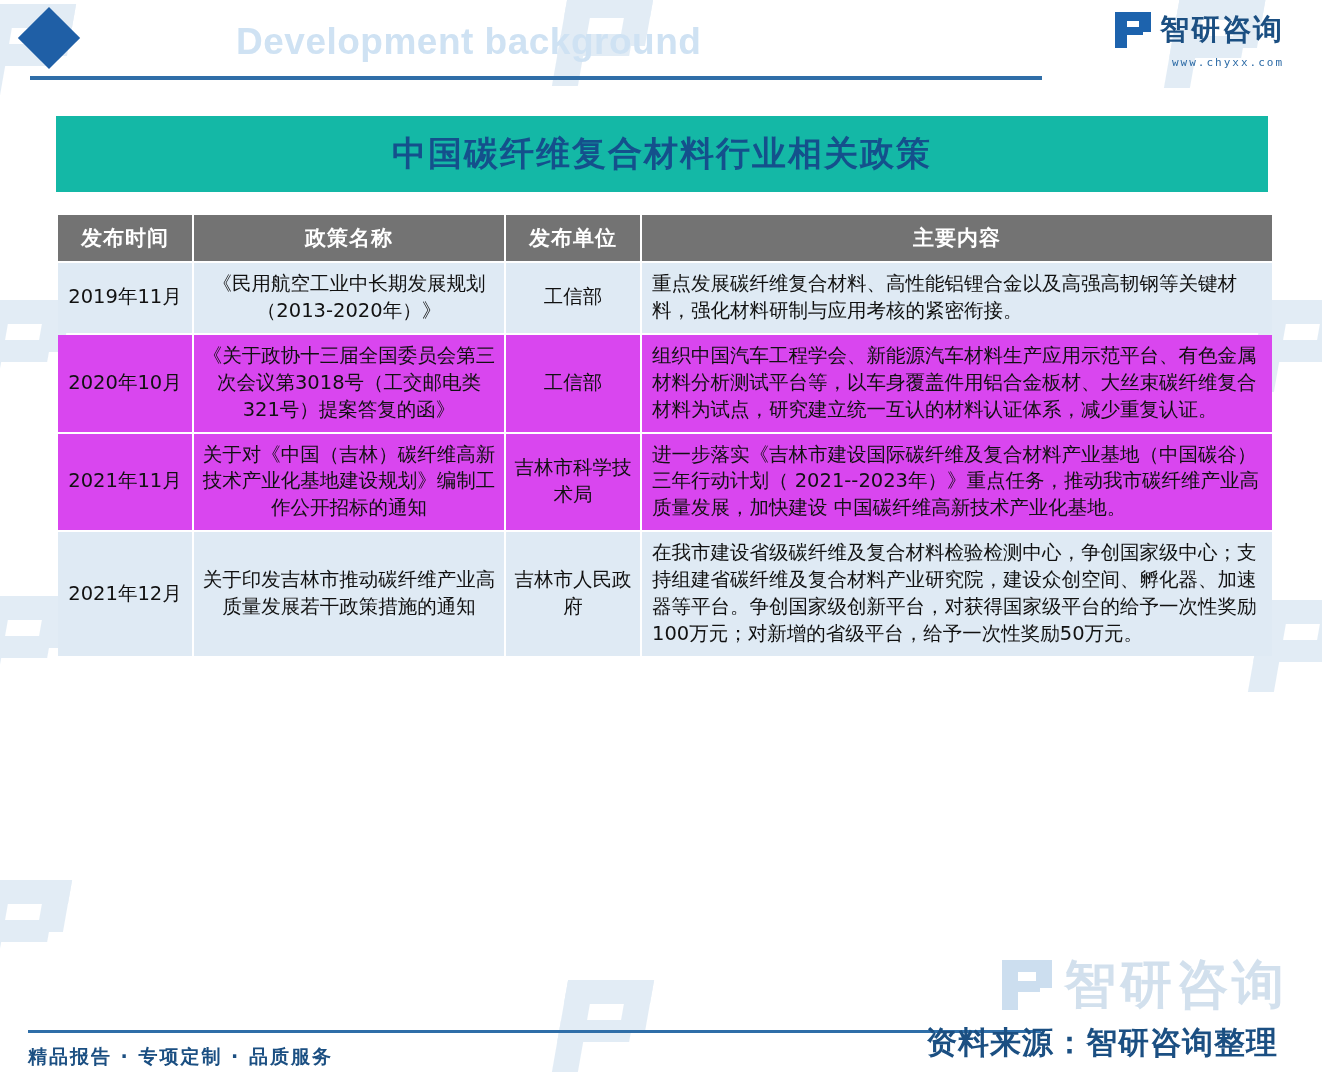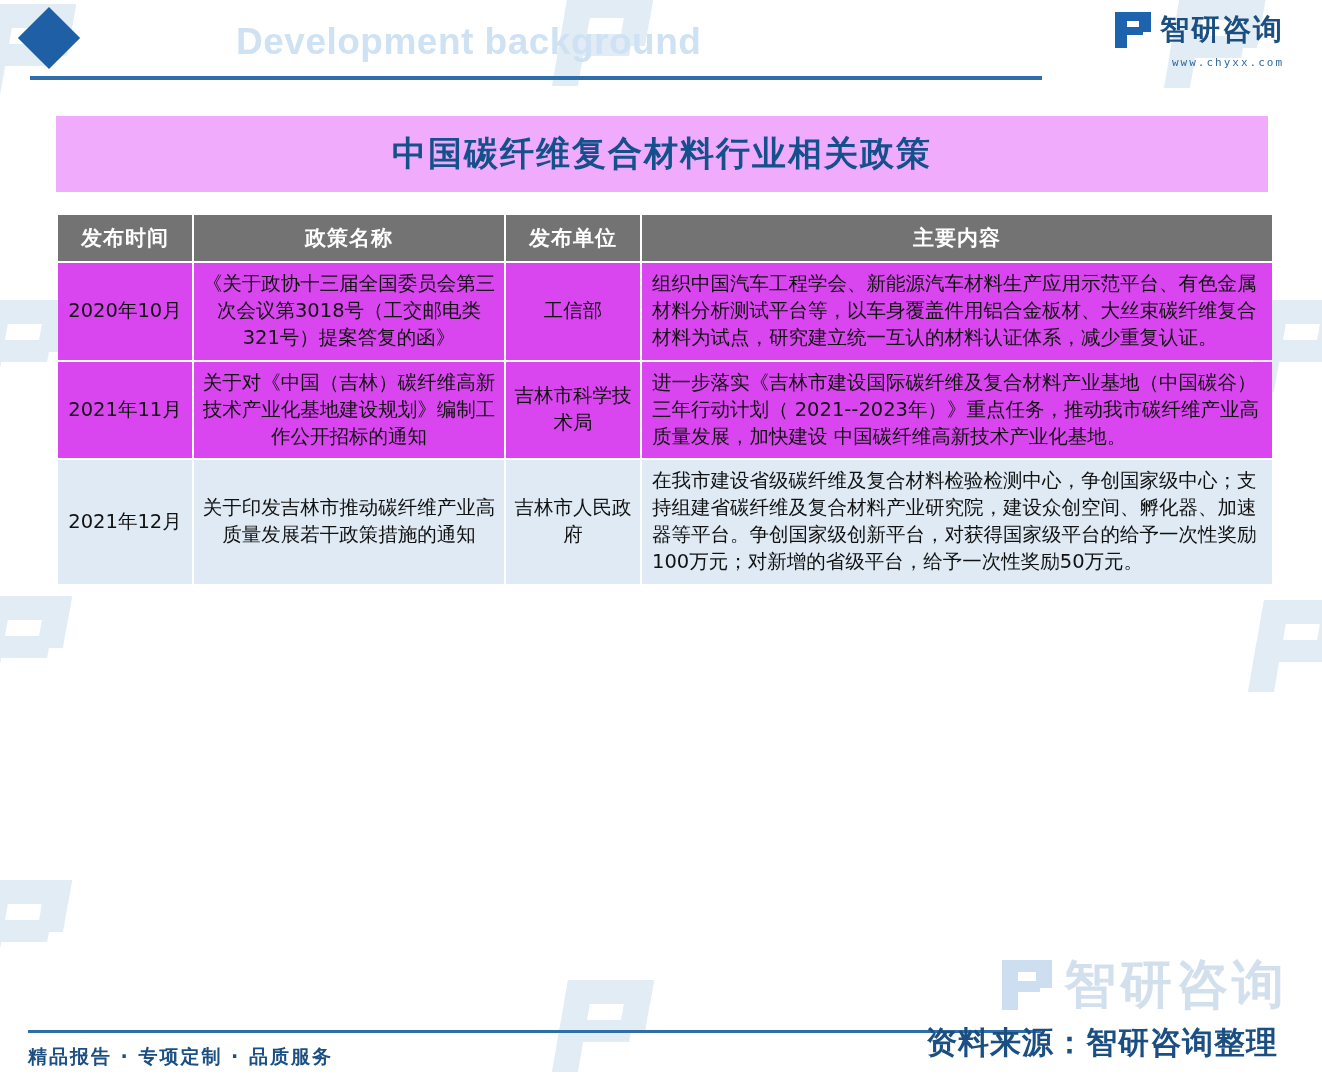--- a/index.html
+++ b/index.html
@@ -69,21 +69,21 @@
     font-family:"DejaVu Sans","Liberation Sans",sans-serif;letter-spacing:2px;
   }
   .brand-url{
     margin-top:6px;font-size:11px;color:#2d6ba6;letter-spacing:2px;
     font-family:"DejaVu Sans Mono","Liberation Mono",monospace;
   }
 
   
   .banner{
     position:absolute;left:56px;top:116px;width:1212px;height:76px;
-    background:#f0abfc;z-index:2;
+    background:#14b8a6;z-index:2;
     display:flex;align-items:center;justify-content:center;
   }
   .banner-text{
     font-size:34px;font-weight:bold;color:#14508c;
     font-family:"DejaVu Sans","Liberation Sans",sans-serif;
     letter-spacing:2px;
   }
 
   
   .tbl-wrap{position:absolute;left:56px;top:213px;width:1212px;z-index:2;}
@@ -185,20 +185,26 @@
       </colgroup>
     <thead>
       <tr>
         <th>发布时间</th>
         <th>政策名称</th>
         <th>发布单位</th>
         <th>主要内容</th>
       </tr>
     </thead>
     <tbody>
+      <tr class="odd">
+        <td class="c-date">2019年11月</td>
+        <td class="c-name">《民用航空工业中长期发展规划（2013-2020年）》</td>
+        <td class="c-org">工信部</td>
+        <td class="c-body">重点发展碳纤维复合材料、高性能铝锂合金以及高强高韧钢等关键材料，强化材料研制与应用考核的紧密衔接。</td>
+      </tr>
       <tr class="even">
         <td class="c-date">2020年10月</td>
         <td class="c-name">《关于政协十三届全国委员会第三次会议第3018号（工交邮电类321号）提案答复的函》</td>
         <td class="c-org">工信部</td>
         <td class="c-body">组织中国汽车工程学会、新能源汽车材料生产应用示范平台、有色金属材料分析测试平台等，以车身覆盖件用铝合金板材、大丝束碳纤维复合材料为试点，研究建立统一互认的材料认证体系，减少重复认证。</td>
       </tr>
       <tr class="even">
         <td class="c-date">2021年11月</td>
         <td class="c-name">关于对《中国（吉林）碳纤维高新技术产业化基地建设规划》编制工作公开招标的通知</td>
         <td class="c-org">吉林市科学技术局</td>

